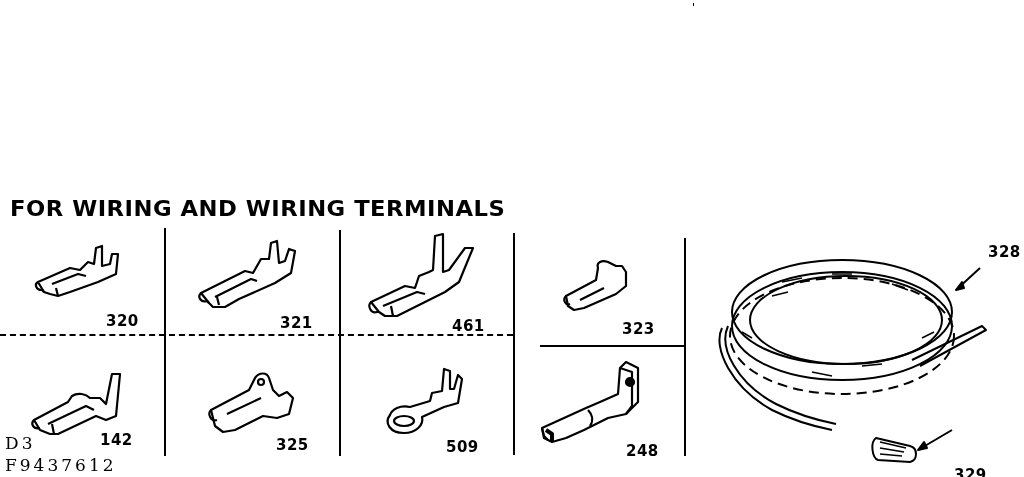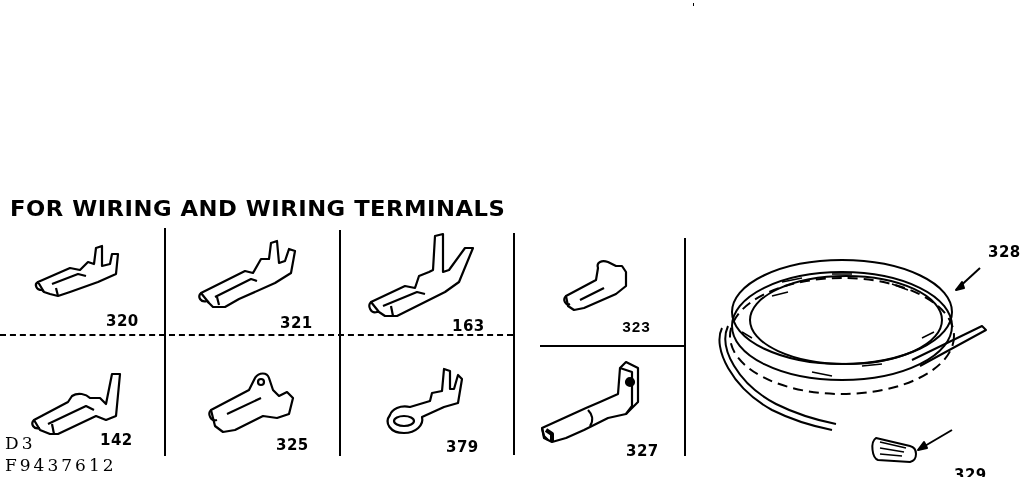--- a/index.html
+++ b/index.html
@@ -47,30 +47,30 @@
 <div class="label" style="left:280px; top:314px;">321</div>
 </div>
 
 <div>
 <svg width="120" height="100" style="left:365px; top:230px;" viewBox="0 0 120 100" fill="none" stroke="#000" stroke-width="2.2" stroke-linejoin="round">
   <path d="M6 72 L40 56 L50 58 L54 46 L64 42 L68 40 L70 6 L78 4 L78 42 L84 40 L100 18 L108 18 L94 52 L80 62 L44 80 L32 86 L20 86 L14 82 Z"></path>
   <path d="M6 72 C2 76 6 84 12 82 L14 82"></path>
   <path d="M18 76 L52 62 L60 64"></path>
   <path d="M28 86 L26 76"></path>
 </svg>
-<div class="label" style="left:452px; top:317px;">163</div>
+<div class="label" style="left:452px; top:317px;">461</div>
 </div>
 
 <div>
 <svg width="80" height="70" style="left:560px; top:252px;" viewBox="0 0 80 70" fill="none" stroke="#000" stroke-width="2.2" stroke-linejoin="round">
   <path d="M6 44 L36 28 L38 16 C36 10 42 8 48 10 L56 14 L62 14 L66 20 L66 34 L56 42 L24 56 L14 58 L8 54 Z"></path>
   <path d="M6 44 C2 48 6 54 10 52"></path>
   <path d="M20 48 L44 36"></path>
 </svg>
-<div class="label" style="left:622px; top:320px;font-family:Liberation Mono, monospace;">323</div>
+<div class="label" style="left:622px; top:320px;">323</div>
 </div>
 
 <div>
 <svg width="110" height="80" style="left:28px; top:368px;" viewBox="0 0 110 80" fill="none" stroke="#000" stroke-width="2.2" stroke-linejoin="round">
   <path d="M6 52 L40 34 L44 28 C50 24 58 26 62 30 L72 30 L78 36 L84 6 L92 6 L88 48 L78 52 L68 48 L30 66 L22 66 L12 62 Z"></path>
   <path d="M6 52 C2 56 6 62 12 60"></path>
   <path d="M20 56 L58 38 L66 42"></path>
   <path d="M26 66 L24 56"></path>
 </svg>
 <div class="label" style="left:100px; top:431px;">142</div>
@@ -84,33 +84,33 @@
   <circle cx="56" cy="20" r="3"></circle>
 </svg>
 <div class="label" style="left:276px; top:436px;">325</div>
 </div>
 
 <div>
 <svg width="90" height="80" style="left:380px; top:363px;" viewBox="0 0 90 80" fill="none" stroke="#000" stroke-width="2.2" stroke-linejoin="round">
   <path d="M10 52 C4 60 10 70 24 70 C36 70 44 62 42 54 L64 44 L78 40 L82 16 L78 12 L74 26 L70 26 L70 8 L64 6 L62 28 L52 30 L50 38 L30 44 C20 42 12 46 10 52 Z"></path>
   <ellipse cx="24" cy="58" rx="10" ry="5"></ellipse>
 </svg>
-<div class="label" style="left:446px; top:438px;">379</div>
+<div class="label" style="left:446px; top:438px;">509</div>
 </div>
 
 <div>
 <svg width="120" height="90" style="left:538px; top:358px;" viewBox="0 0 120 90" fill="none" stroke="#000" stroke-width="2.2" stroke-linejoin="round">
   <path d="M4 70 L48 50 L62 44 L80 36 L82 10 L88 4 L100 10 L100 44 L88 56 L70 60 L46 72 L28 80 L14 84 L6 80 Z"></path>
   <path d="M4 70 L6 78 L10 82"></path>
   <path d="M82 10 L94 14 L94 48 L88 56"></path>
   <path d="M50 52 C54 56 56 62 52 68"></path>
   <circle cx="92" cy="24" r="4" fill="#000"></circle>
   <path d="M8 72 L14 76 L14 84" stroke-width="4"></path>
 </svg>
-<div class="label" style="left:626px; top:442px;">327</div>
+<div class="label" style="left:626px; top:442px;">248</div>
 </div>
 
 <div>
 <svg width="300" height="220" style="left:712px; top:248px;" viewBox="0 0 300 220" fill="none" stroke="#000" stroke-width="2" stroke-linejoin="round">
 
   <ellipse cx="130" cy="64" rx="110" ry="52"></ellipse>
   <ellipse cx="134" cy="72" rx="96" ry="44"></ellipse>
   <ellipse cx="130" cy="78" rx="110" ry="54"></ellipse>
   <ellipse cx="130" cy="88" rx="112" ry="58" stroke-dasharray="10 6"></ellipse>
 

